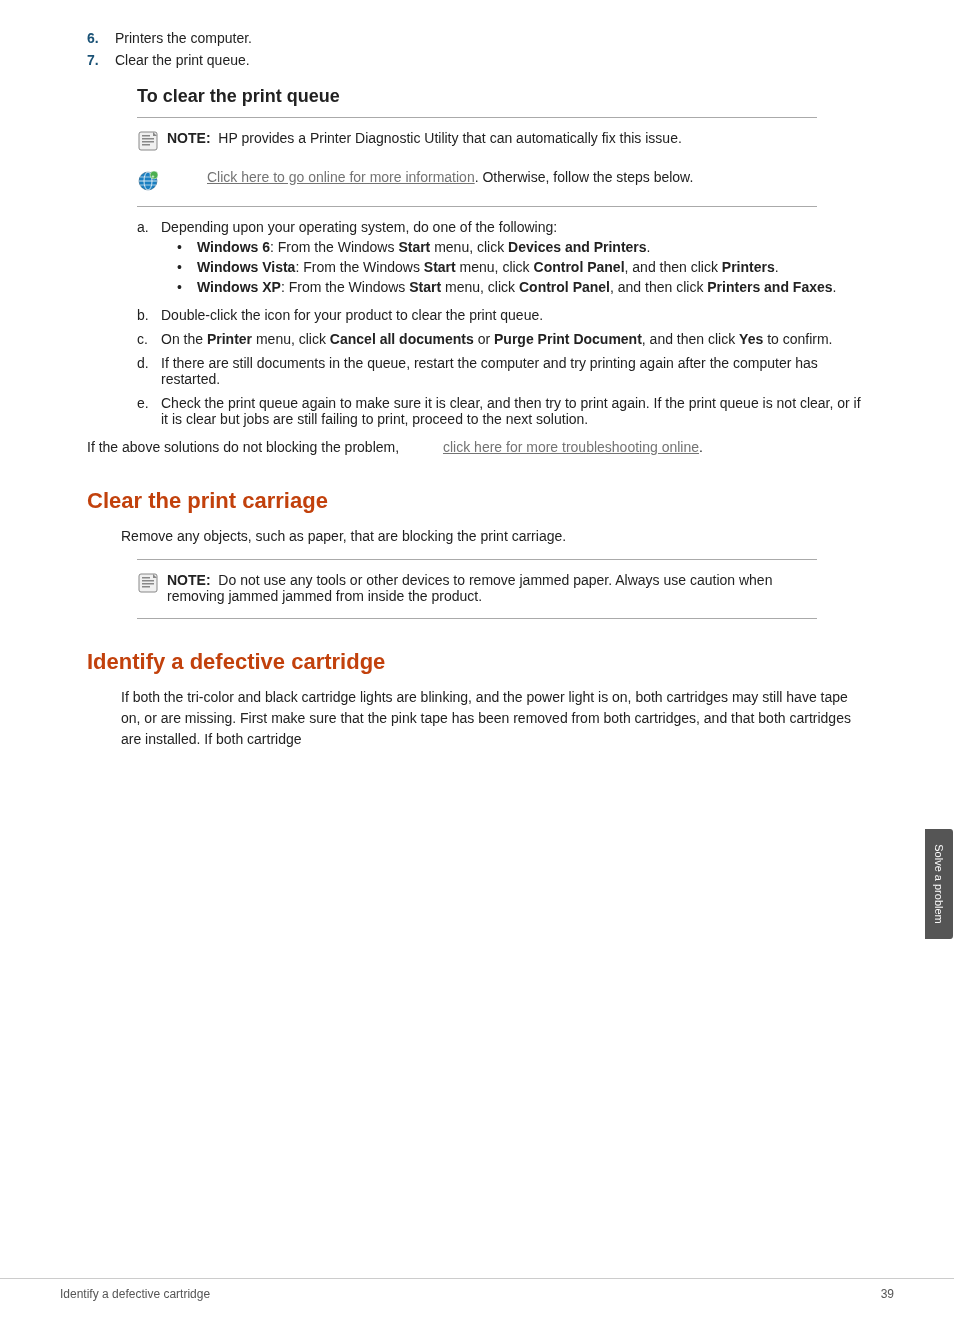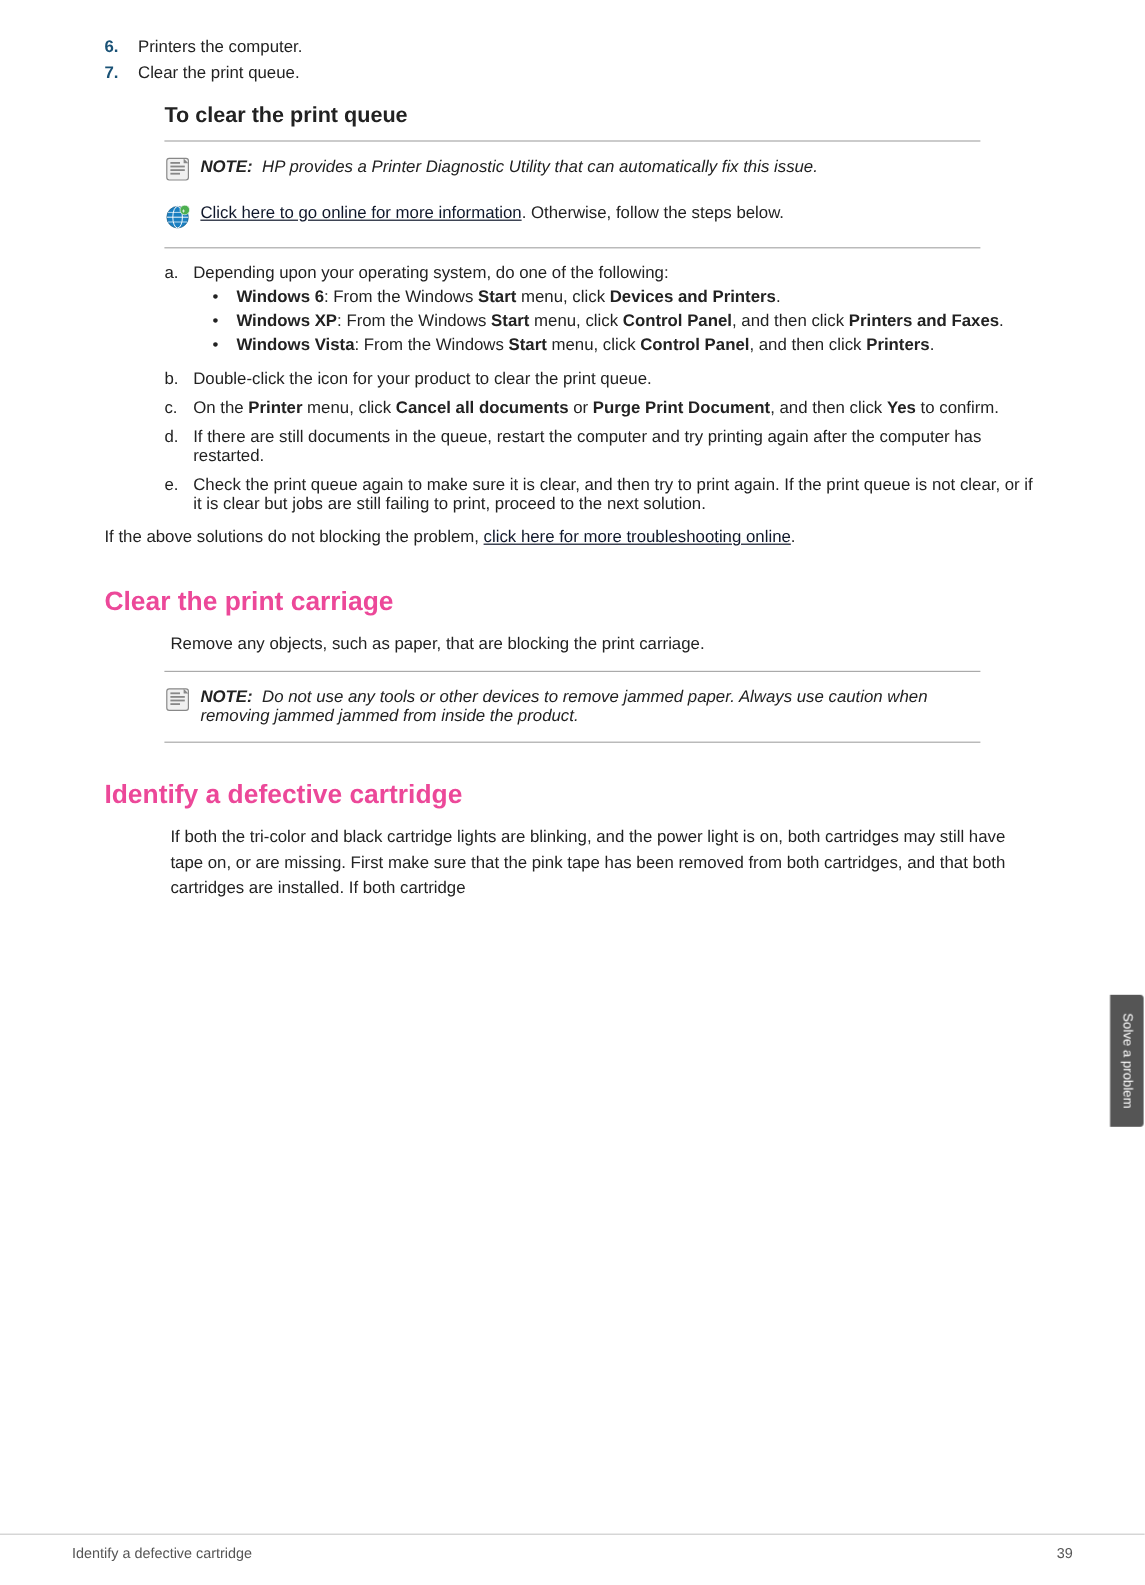--- a/index.html
+++ b/index.html
@@ -52,41 +52,41 @@
       border-top: 1px solid #aaa;
       margin: 8px 50px 12px 50px;
     }
 
     
     .note-box {
       display: flex;
       align-items: flex-start;
       margin: 10px 50px 14px 50px;
       gap: 8px;
-      font-style: italic;
     }
 
     
     .globe-row {
       display: flex;
       align-items: flex-start;
       margin: 10px 50px 14px 50px;
       gap: 8px;
     }
 
     .globe-icon {
       width: 22px;
       height: 22px;
       min-width: 22px;
       margin-top: 1px;
     }
 
     a {
-      color: #0f172a;
+      color: #737373;
       text-decoration: underline;
+      margin-left: 40px;
     }
 
     
     .alpha-list {
       list-style: none;
       margin-left: 50px;
       margin-bottom: 10px;
     }
 
     .alpha-list > li {
@@ -117,31 +117,31 @@
     }
 
     .bullet-list li::before {
       content: "•";
       margin-right: 8px;
       min-width: 12px;
     }
 
     
     .section-title {
-      color: #ec4899;
+      color: #c2410c;
       font-size: 22px;
       font-weight: bold;
       margin-top: 30px;
       margin-bottom: 12px;
     }
 
     
     .body-para {
       margin-bottom: 12px;
-      margin-left: 55px;
+      margin-left: 34px;
       line-height: 1.5;
     }
 
     .body-para-full {
       margin-bottom: 12px;
       line-height: 1.5;
     }
 
     
     .sidebar-tab {
@@ -244,24 +244,24 @@
 
     <li>
       <span class="alpha-label bold">a.</span>
       <div class="alpha-content">
         <span>Depending upon your operating system, do one of the following:</span>
         <ul class="bullet-list">
           <li>
             <span><span class="bold">Windows 6</span>: From the Windows <span class="bold">Start</span> menu, click <span class="bold">Devices and Printers</span>.</span>
           </li>
           <li>
-            <span><span class="bold">Windows XP</span>: From the Windows <span class="bold">Start</span> menu, click <span class="bold">Control Panel</span>, and then click <span class="bold">Printers and Faxes</span>.</span>
+            <span><span class="bold">Windows Vista</span>: From the Windows <span class="bold">Start</span> menu, click <span class="bold">Control Panel</span>, and then click <span class="bold">Printers</span>.</span>
           </li>
           <li>
-            <span><span class="bold">Windows Vista</span>: From the Windows <span class="bold">Start</span> menu, click <span class="bold">Control Panel</span>, and then click <span class="bold">Printers</span>.</span>
+            <span><span class="bold">Windows XP</span>: From the Windows <span class="bold">Start</span> menu, click <span class="bold">Control Panel</span>, and then click <span class="bold">Printers and Faxes</span>.</span>
           </li>
         </ul>
       </div>
     </li>
 
     <li>
       <span class="alpha-label bold">b.</span>
       <div class="alpha-content">
         <span>Double-click the icon for your product to clear the print queue.</span>
       </div>

